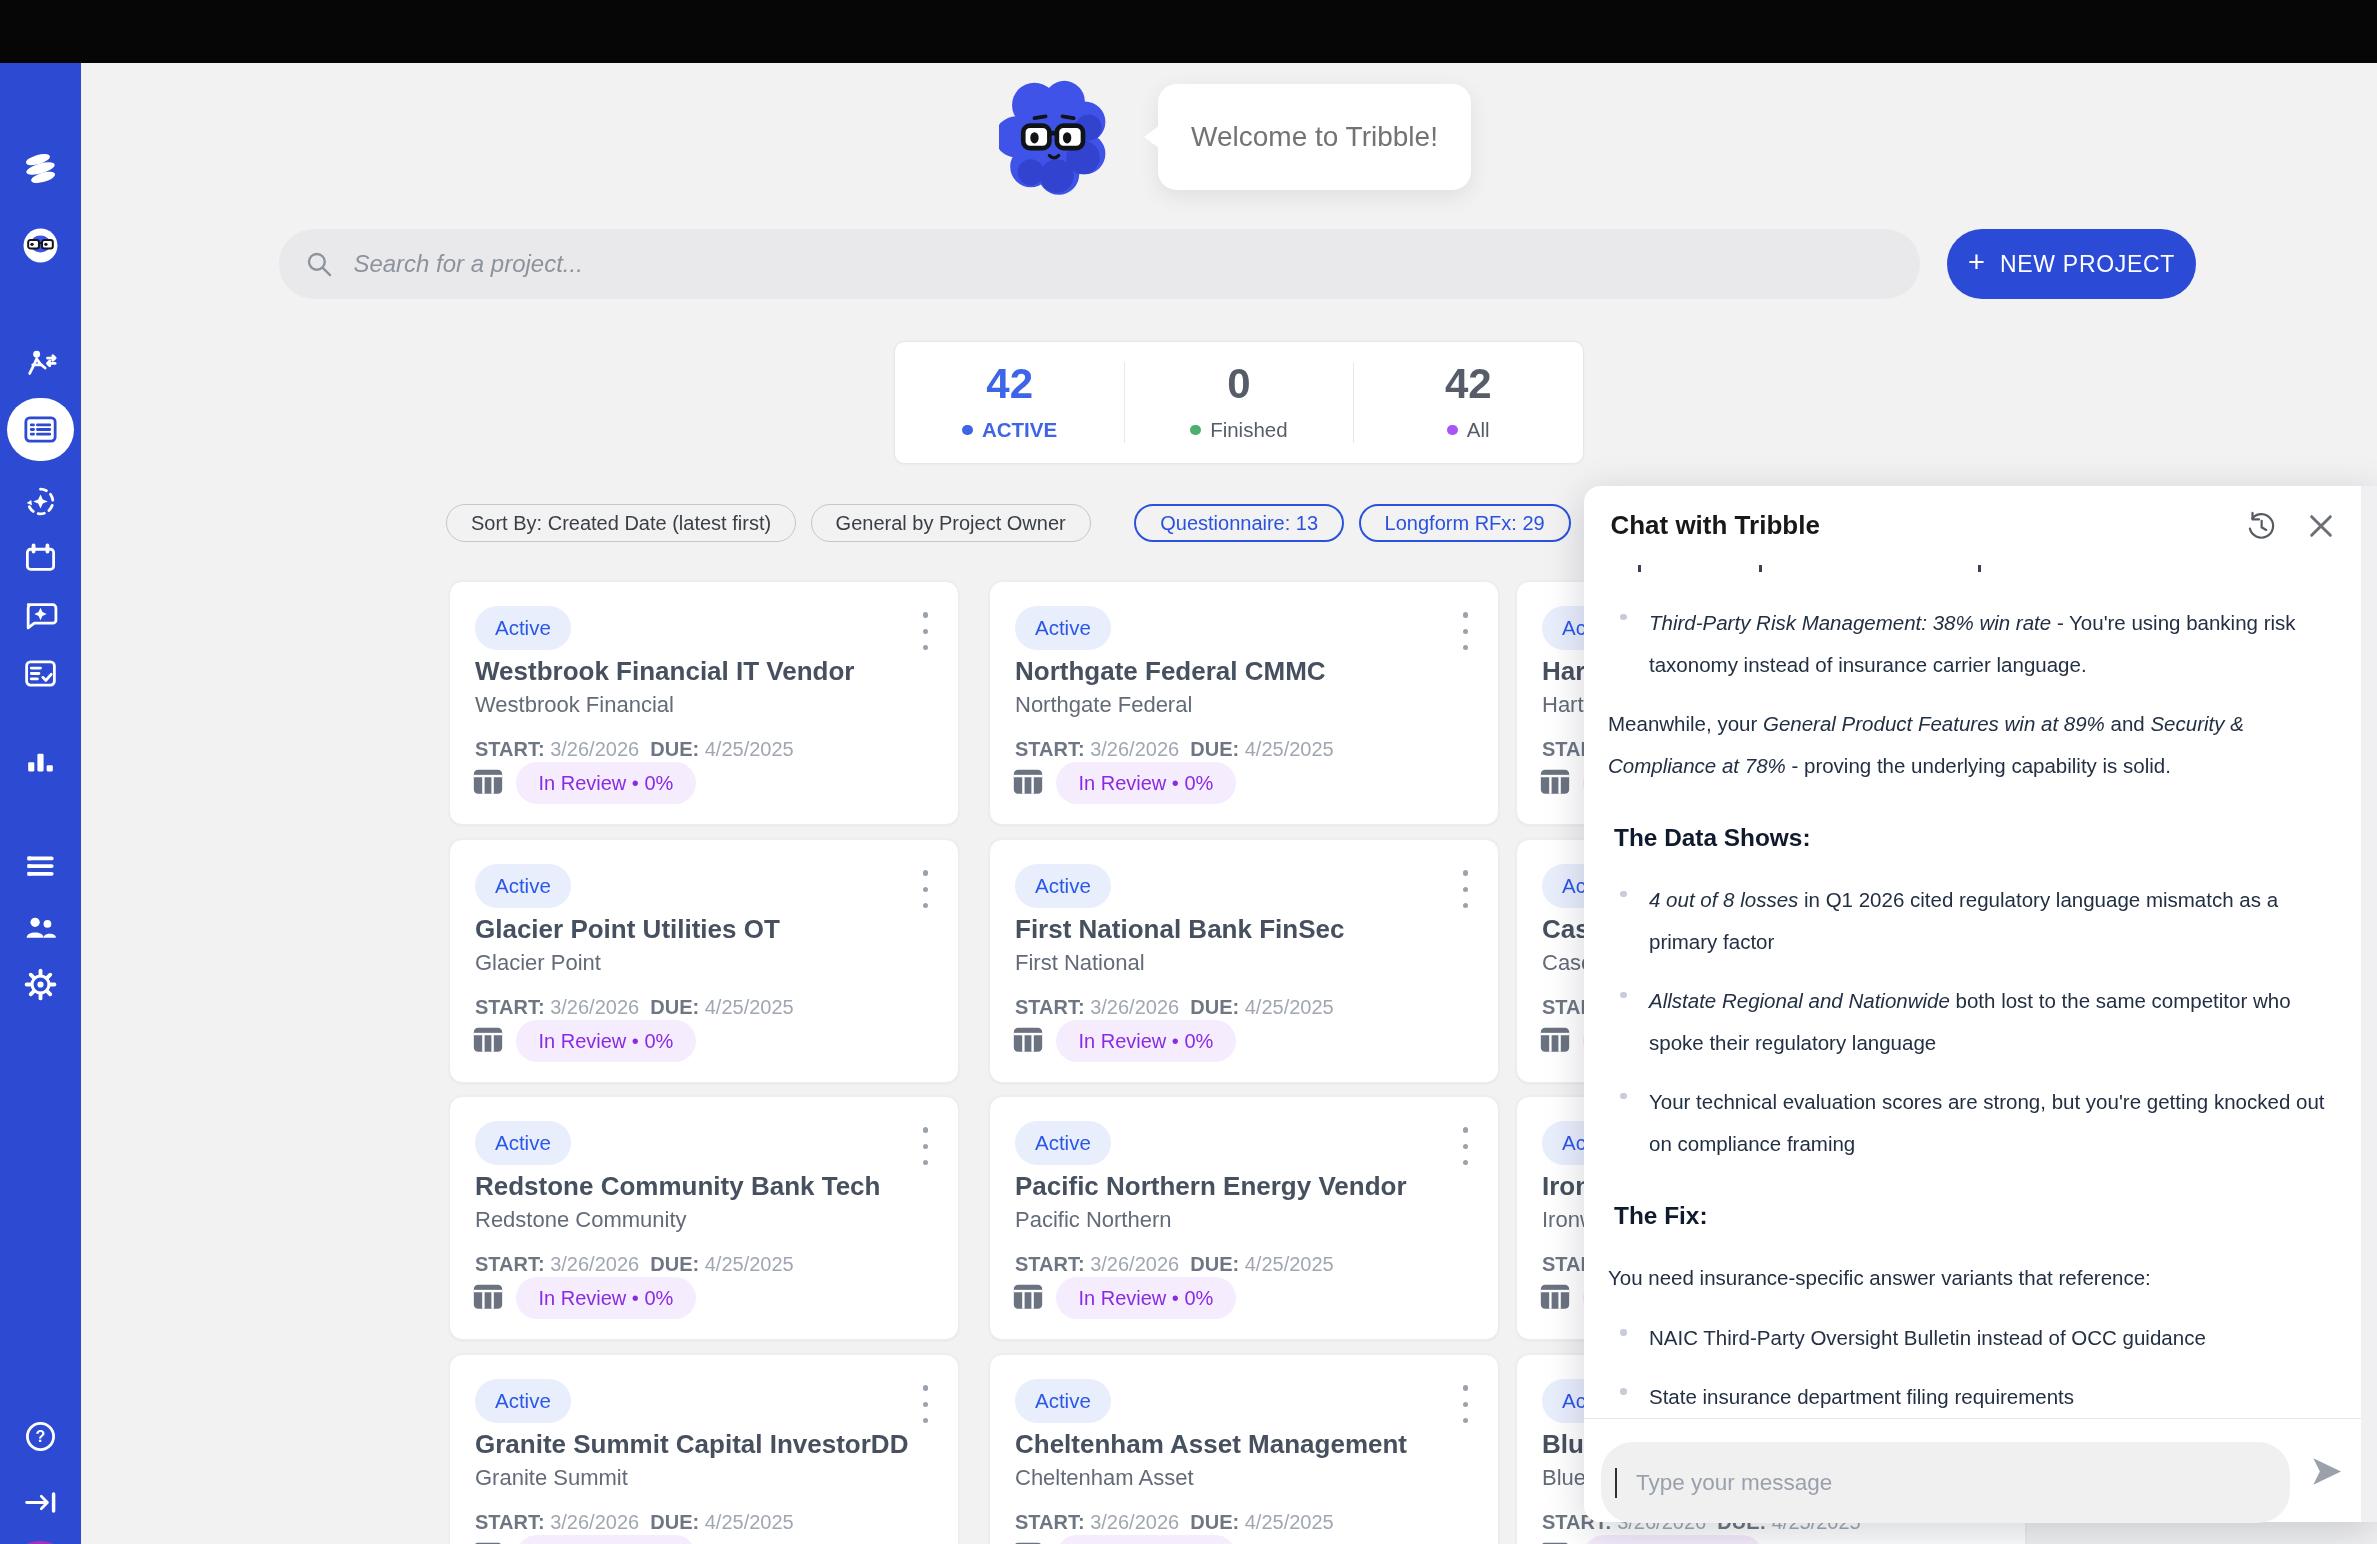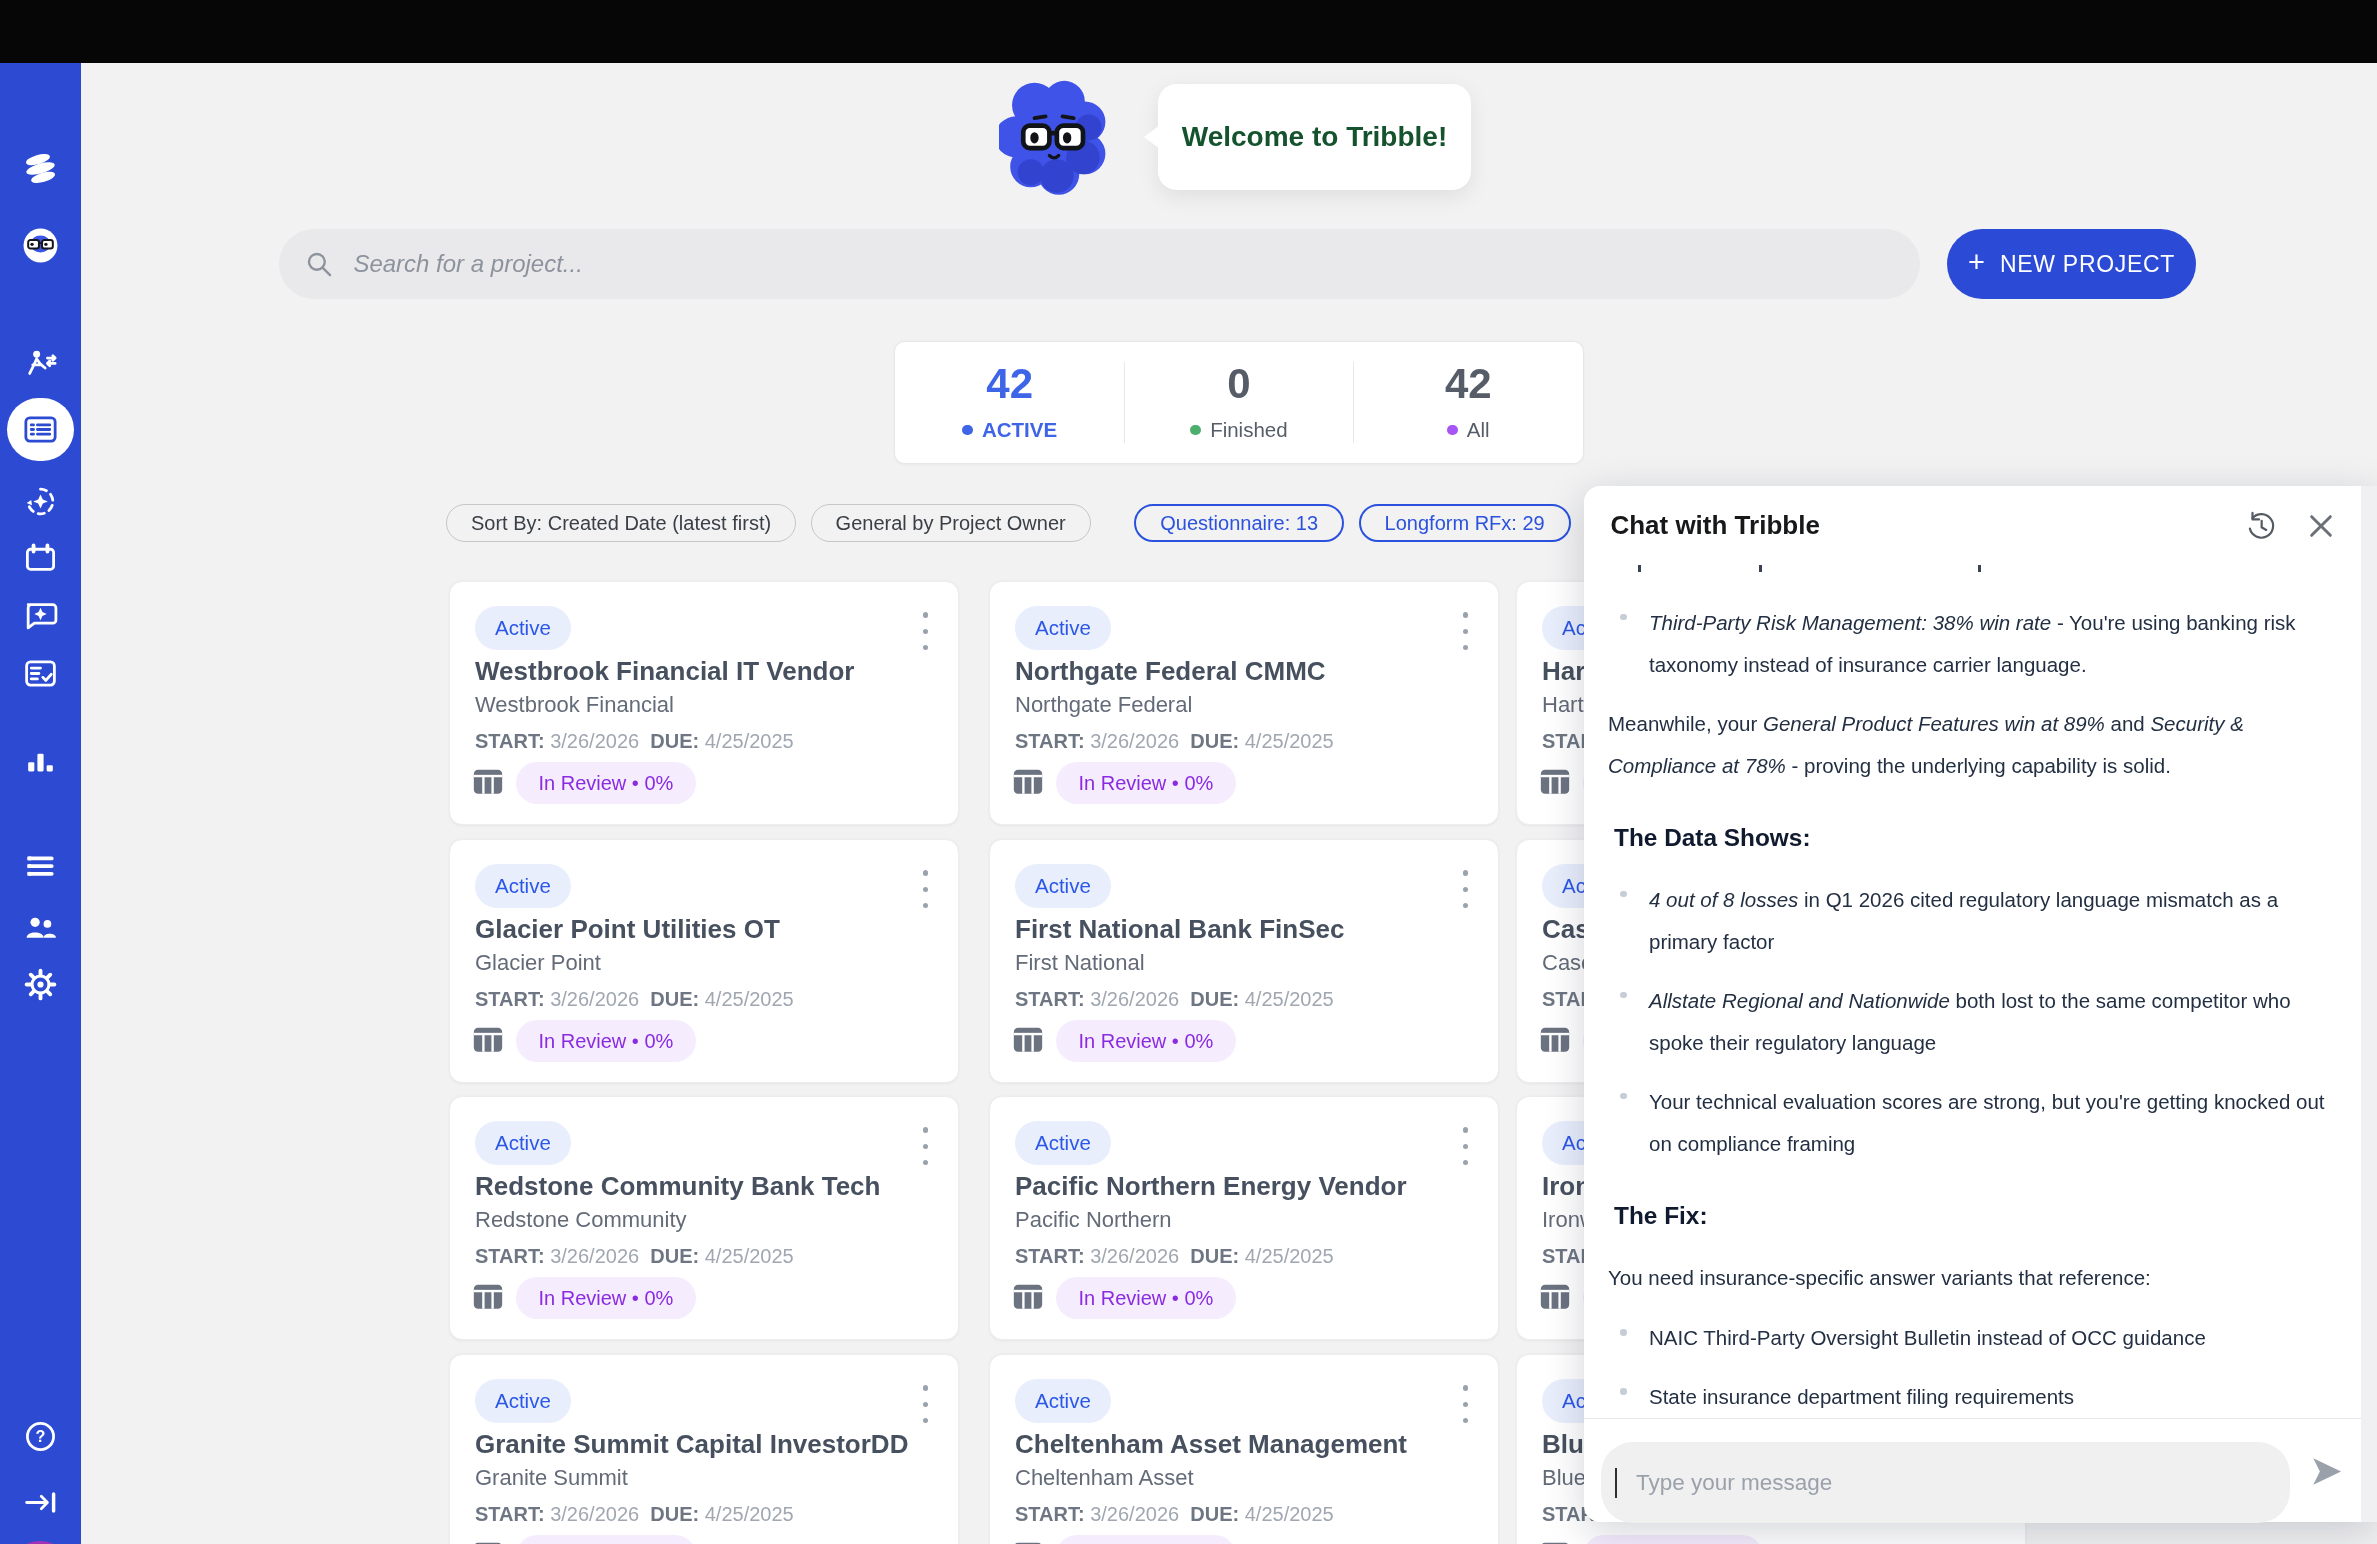--- a/index.html
+++ b/index.html
@@ -15,21 +15,21 @@
   .s-pill{position:absolute;left:6.6px;width:67px;height:63px;background:#fff;border-radius:32px;display:flex;align-items:center;justify-content:center;}
   .s-pill svg{width:37px;height:37px;}
   #tk-avatar{position:absolute;left:9.2px;width:62px;height:62px;border-radius:50%;background:#a233b8;color:#fff;
     display:flex;align-items:center;justify-content:center;font-size:24px;font-weight:bold;letter-spacing:0.7px;}
   
   #mascot{left:999px;top:79px;width:112px;height:119px;}
   #bubble{left:1158px;top:84px;width:313px;height:106px;background:#fff;border-radius:18.5px;
     box-shadow:0 6.6px 22.5px rgba(0,0,0,.08);display:flex;align-items:center;justify-content:center;}
   #bubble .tail{position:absolute;left:-14.5px;top:41px;width:0;height:0;border-top:12px solid transparent;
     border-bottom:12px solid transparent;border-right:16px solid #fff;}
-  #bubble-text{font-size:28px;font-weight:bold;color:#14532d;}
+  #bubble-text{font-size:28px;font-weight:normal;color:#737373;}
   
   #searchbar{left:279px;top:229px;width:1641px;height:70px;background:#e9e9eb;border-radius:35px;display:flex;align-items:center;}
   #search-icon{margin-left:26.4px;width:29px;height:29px;flex:none;}
   #search-input{flex:1;margin-left:17px;border:none;outline:none;background:transparent;font-size:24px;color:#374151;
     font-family:"Liberation Sans","DejaVu Sans",sans-serif;font-style:italic;}
   #search-input::placeholder{color:#8d939d;}
   #new-project{left:1947px;top:229px;width:249px;height:70px;background:#2b4bd7;border-radius:35px;color:#fff;
     display:flex;align-items:center;justify-content:center;font-size:23px;letter-spacing:0.7px;cursor:pointer;}
   #new-project .plus{font-size:29px;font-weight:300;margin-right:14.5px;margin-top:-2.6px;}
   
@@ -49,21 +49,21 @@
   .chip.blue{border:2px solid #2b52de;color:#2b52de;margin-right:14.5px;font-weight:500;}
   
   .card{position:absolute;width:510px;height:244px;background:#fff;border:0.7px solid #ededf0;border-radius:13.2px;
     box-shadow:0 0.7px 2.6px rgba(0,0,0,.05);box-sizing:border-box;}
   .c-pill{position:absolute;left:25px;top:24px;height:44px;line-height:44px;padding:0 20px;border-radius:22px;
     background:#e8eefc;color:#2b57e8;font-size:20.5px;font-weight:500;}
   .c-kebab{position:absolute;left:462px;top:26.4px;width:26.4px;height:46px;display:flex;flex-direction:column;align-items:center;justify-content:space-between;cursor:pointer;padding:4px 0;box-sizing:border-box;}
   .c-kebab i{width:5.3px;height:5.3px;border-radius:50%;background:#9aa2ac;}
   .c-title{position:absolute;left:25px;top:74px;font-size:26px;font-weight:bold;color:#47505f;white-space:nowrap;}
   .c-sub{position:absolute;left:25px;top:110px;font-size:22px;color:#636b78;white-space:nowrap;}
-  .c-dates{position:absolute;left:25px;top:148px;font-size:20px;color:#a0a7b1;white-space:nowrap;}
+  .c-dates{position:absolute;left:25px;top:156px;font-size:20px;color:#a0a7b1;white-space:nowrap;}
   .c-dates b{color:#6e7683;font-weight:bold;}
   .c-gicon{position:absolute;left:21px;top:182px;width:34px;height:34px;}
   .c-badge{position:absolute;left:66px;top:180px;height:42px;line-height:42px;padding:0 22.5px;border-radius:21px;
     background:#f5ecfd;color:#8a2be2;font-size:20px;font-weight:500;white-space:nowrap;}
   
   #chat{left:1584px;top:486px;width:793px;height:1036px;background:#fff;border-radius:16px 0 0 16px;
     box-shadow:0 9.2px 40px rgba(15,23,42,.18);}
   #chat-title{position:absolute;left:26.4px;top:24px;font-size:26px;font-weight:bold;color:#17181a;}
   #chat-history{position:absolute;left:660px;top:22.5px;width:34px;height:34px;cursor:pointer;}
   #chat-close{position:absolute;left:721px;top:24px;width:32px;height:32px;cursor:pointer;}

